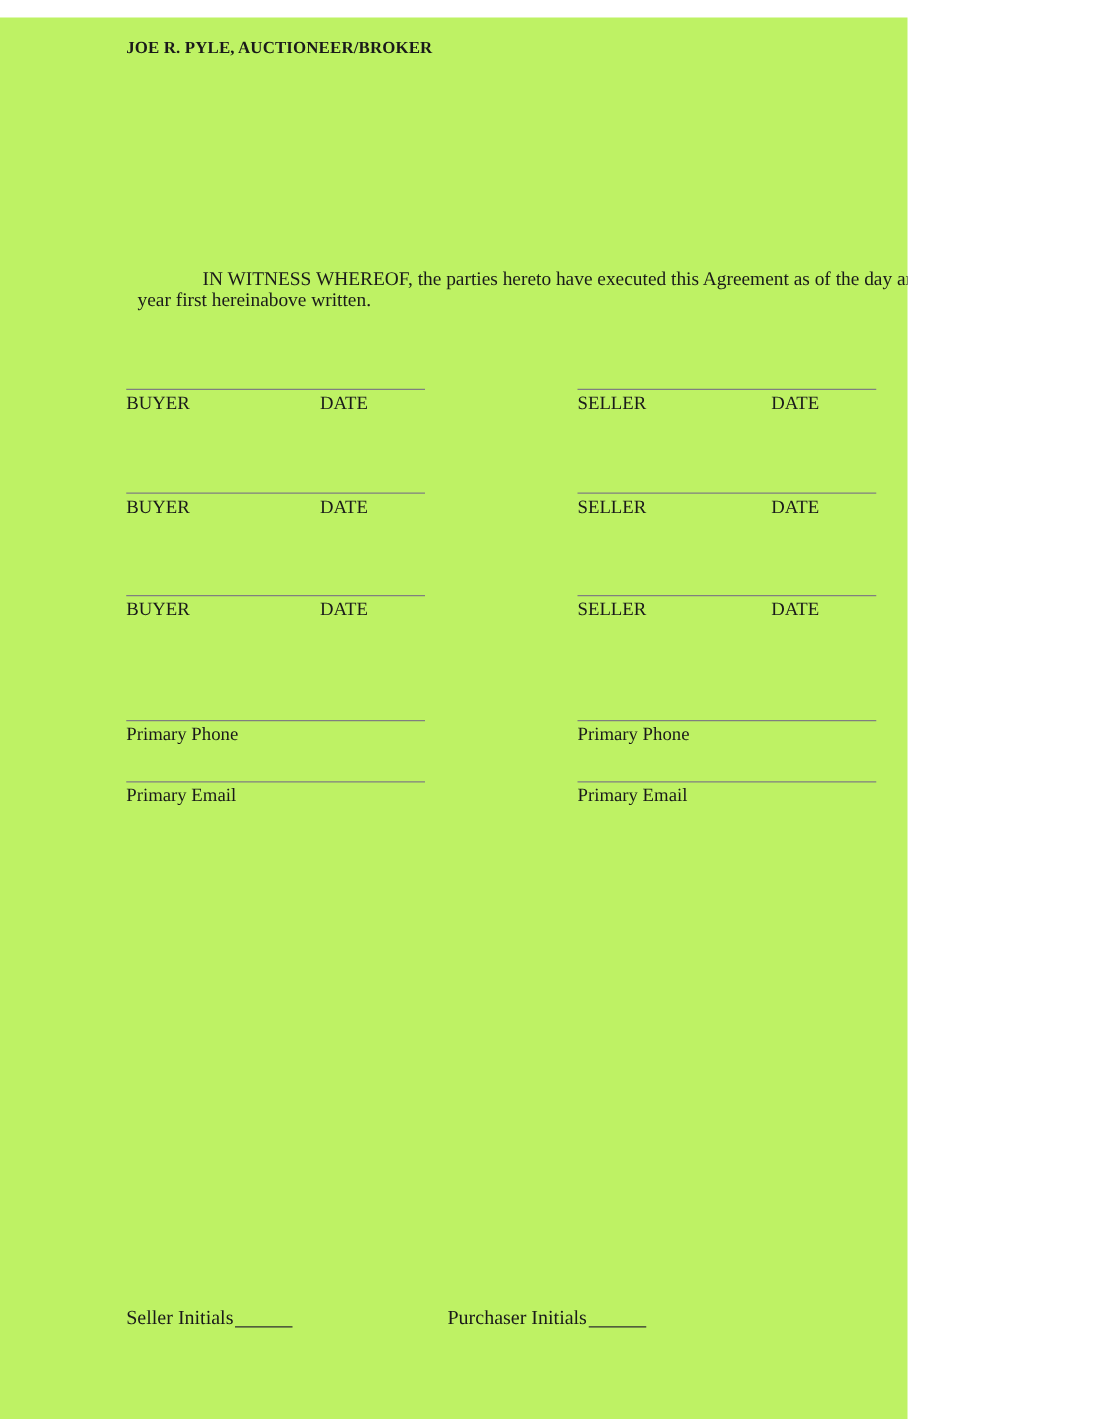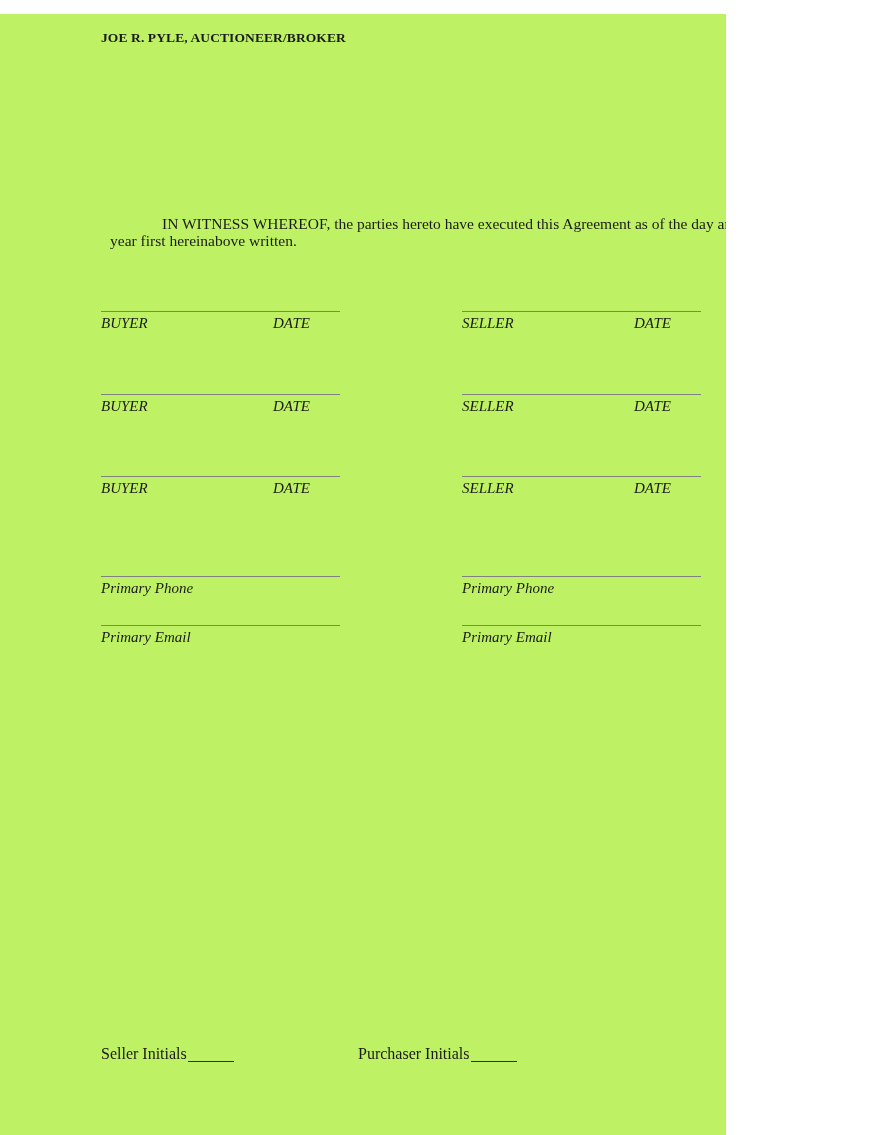--- a/index.html
+++ b/index.html
@@ -43,25 +43,24 @@
   .field .line {
     height: 0;
     border-top: 1px solid #808080;
   }
   .field .labels {
     position: relative;
     margin-top: 4px;
     font-size: 15px;
     line-height: 15px;
     white-space: nowrap;
-    font-style: italic;
   }
   .field .labels .date {
     position: absolute;
-    left: 172px;
+    left: 155px;
     top: 0;
   }
   .col-left  { left: 101px; }
   .col-right { left: 462px; }
   .sig-row-1 { top: 297px; }
   .sig-row-2 { top: 380px; }
   .sig-row-3 { top: 462px; }
   .row-phone    { top: 562px; }
   .row-email    { top: 611px; }
   .row-attorney { top: 710px; }

